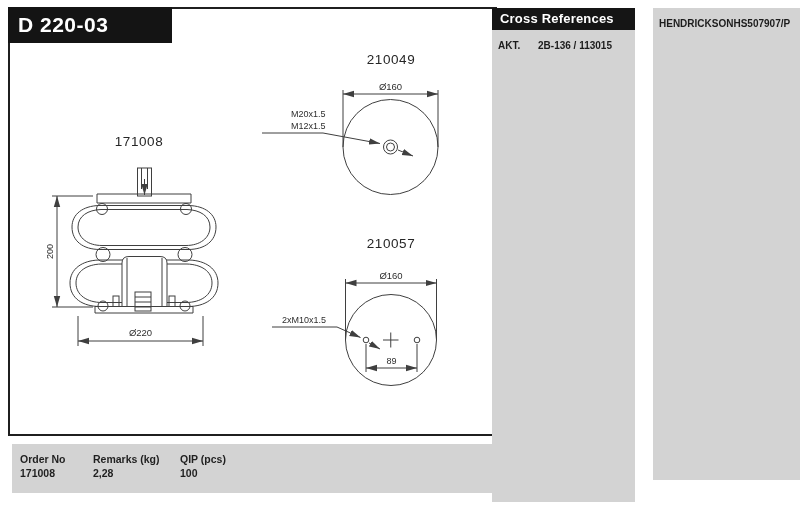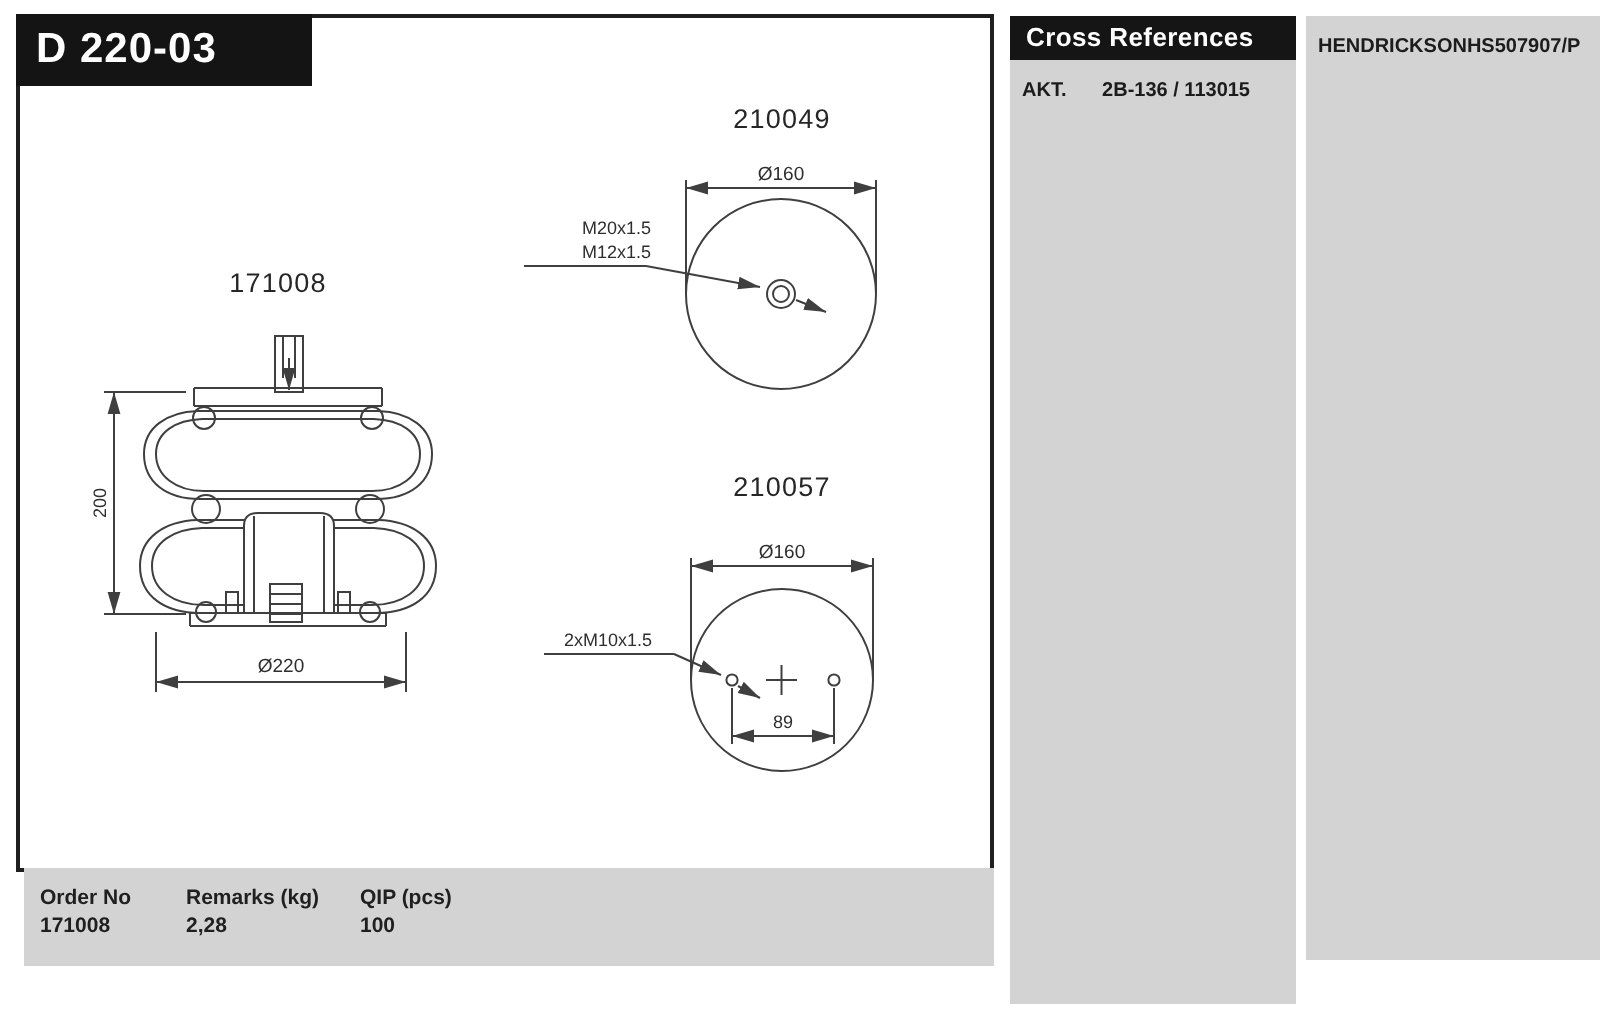--- a/index.html
+++ b/index.html
@@ -9,48 +9,48 @@
     -webkit-font-smoothing:antialiased;
   }
   .abs { position:absolute; }
 
   
   .drawing-box {
     left:8px; top:7px; width:485px; height:425px;
     border:2px solid #1f1f1f; background:#fff;
   }
   .title-bar {
-    left:8px; top:7px; width:148px; height:36px;
+    left:8px; top:7px; width:164px; height:36px;
     background:#141414; color:#ffffff;
     font-size:21px; font-weight:bold; letter-spacing:0.5px;
     line-height:36px; padding-left:10px; box-sizing:border-box;
   }
   .drawing-svg { left:8px; top:7px; }
 
   
   .panel { top:8px; }
-  .panel-cr  { left:505px; width:143px; }
+  .panel-cr  { left:492px; width:143px; }
   .panel-oem { left:653px; width:147px; }
   .panel-header {
     height:22px; background:#151515; color:#ffffff;
     font-size:13px; font-weight:bold; line-height:22px;
     padding-left:8px; letter-spacing:0.2px;
   }
   .panel-body {
     height:472px; background:#d3d3d3; margin-top:0;
   }
   .panel-row {
     display:flex; justify-content:space-between;
     padding:10px 23px 0 6px;
     font-size:10px; font-weight:bold; color:#1c1c1c;
   }
 
   
   .order-table {
-    left:12px; top:434px; width:485px; height:49px;
+    left:12px; top:444px; width:485px; height:49px;
     background:#d3d3d3; box-sizing:border-box;
     padding:9px 0 0 8px;
     font-size:10.5px; font-weight:bold; color:#1f1f1f;
   }
   .order-row { display:grid; grid-template-columns:73px 87px 77px auto; }
   .order-row + .order-row { margin-top:2px; }
 
   
   .dim  { font-size:9.5px; fill:#2e2e2e; font-family:"Liberation Sans", sans-serif; }
   .dims { font-size:9px;   fill:#2e2e2e; font-family:"Liberation Sans", sans-serif; }

